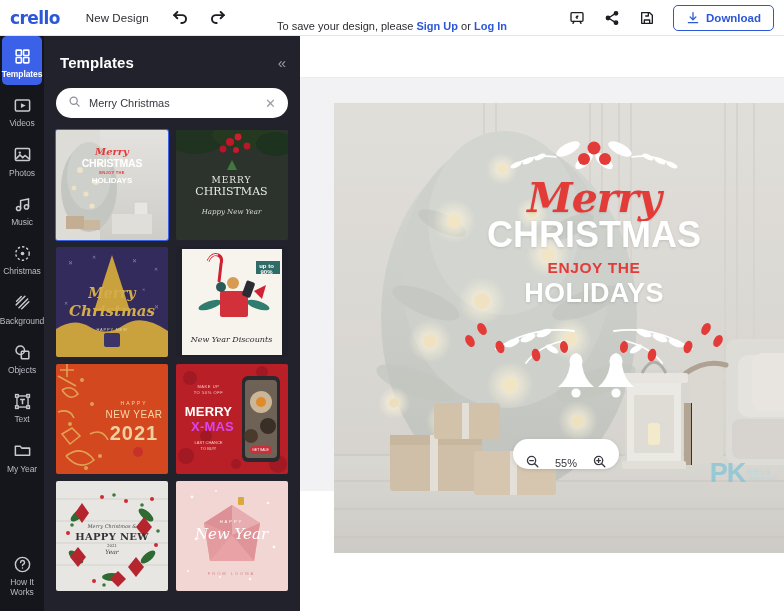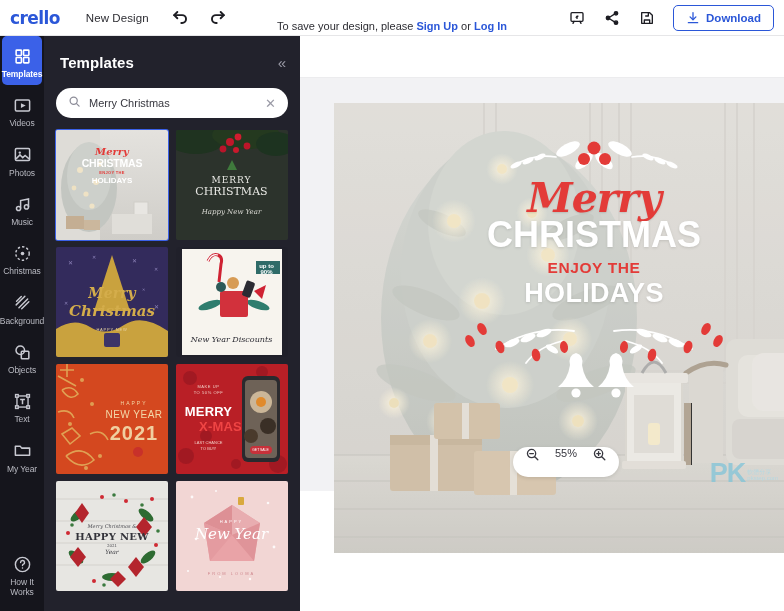--- a/index.html
+++ b/index.html
@@ -100,22 +100,22 @@
   .stage-toolbar {
     position: absolute; left: 0; top: 0; right: 0; height: 42px;
     background: #ffffff; border-bottom: 1px solid #ececee;
   }
   .canvas {
     position: absolute; left: 34px; top: 67px; width: 520px; height: 450px;
     overflow: hidden;
     background: linear-gradient(165deg,#d9d7d3 0%,#cfcdc9 35%,#c9c7c3 70%,#bfbdb9 100%);
   }
   .zoombar {
-    position: absolute; left: 213px; bottom: 14px;
-    display: flex; align-items: flex-start; gap: 12px;
+    position: absolute; left: 213px; bottom: 22px;
+    display: flex; align-items: flex-end; gap: 12px;
     background: #ffffff; border-radius: 20px; height: 30px; padding: 0 12px;
     box-shadow: 0 1px 4px rgba(0,0,0,.12);
   }
   .zoombar .zbtn { cursor: pointer; display: flex; align-items: center; }
   .zoomval { font-size: 11px; color: #37373f; min-width: 28px; text-align: center; }
   .watermark {
     position: absolute; right: 6px; bottom: 6px;
     display: flex; align-items: flex-end; gap: 2px; opacity: .75;
   }
   .wm-pk { font-size: 27px; font-weight: 700; color: #7fc3d8; line-height: .8; letter-spacing: -1px; }
@@ -489,21 +489,21 @@
           <circle cx="85" cy="38" r="11" fill="#cbb698"></circle>
             <circle cx="85" cy="38" r="5" fill="#e08a2c"></circle>
           <circle cx="92" cy="62" r="8" fill="#3a2f26"></circle>
             <circle cx="75" cy="72" r="7" fill="#4a3a2c"></circle>
           <rect x="74" y="82" width="22" height="8" rx="4" fill="#c8313a"></rect>
         </svg>
         <div class="mini">
           <div style="position:absolute;left:4px;top:20px;width:58px;text-align:center;font-size:4px;color:#f0c9c1;letter-spacing:.6px;">MAKE UP</div>
           <div style="position:absolute;left:4px;top:26px;width:58px;text-align:center;font-size:4px;color:#f0c9c1;letter-spacing:.6px;">TO 50% OFF</div>
           <div style="position:absolute;left:4px;top:40px;width:58px;text-align:center;font-weight:700;font-size:13px;color:#ffffff;letter-spacing:.2px;">MERRY</div>
-          <div style="position:absolute;left:16px;top:55px;width:58px;text-align:center;font-weight:700;font-size:13px;color:#ef4444;letter-spacing:.2px;">X-MAS</div>
+          <div style="position:absolute;left:8px;top:55px;width:58px;text-align:center;font-weight:700;font-size:13px;color:#d946ef;letter-spacing:.2px;">X-MAS</div>
           <div style="position:absolute;left:4px;top:76px;width:58px;text-align:center;font-size:4px;color:#f0c9c1;">LAST CHANCE</div>
           <div style="position:absolute;left:4px;top:82px;width:58px;text-align:center;font-size:4px;color:#f0c9c1;">TO BUY!</div>
           <div style="position:absolute;left:74px;top:84px;width:22px;text-align:center;font-size:3.4px;color:#fff;">GET SALE</div>
         </div>
       </div>
 
       <div class="tpl">
         <svg class="mini" viewBox="0 0 112 110" preserveAspectRatio="none">
           <rect width="112" height="110" fill="#e7e6e2"></rect>
           <g stroke="#d4d2cd" stroke-width="1">

